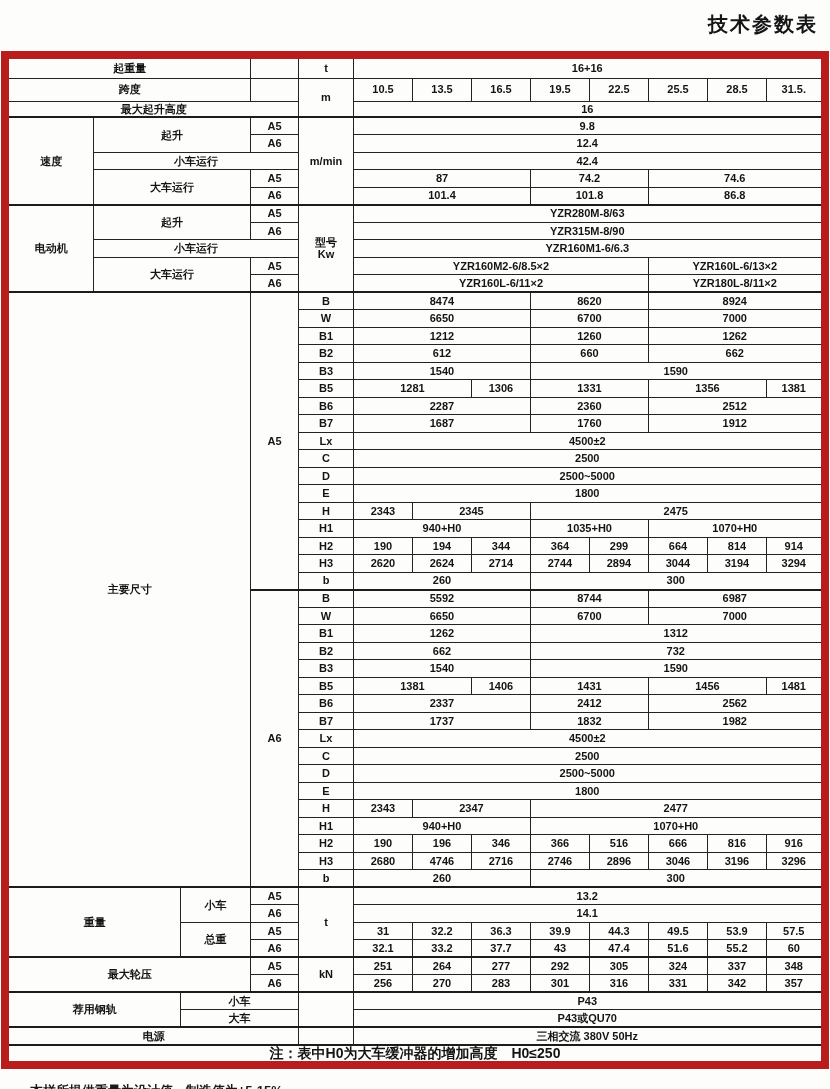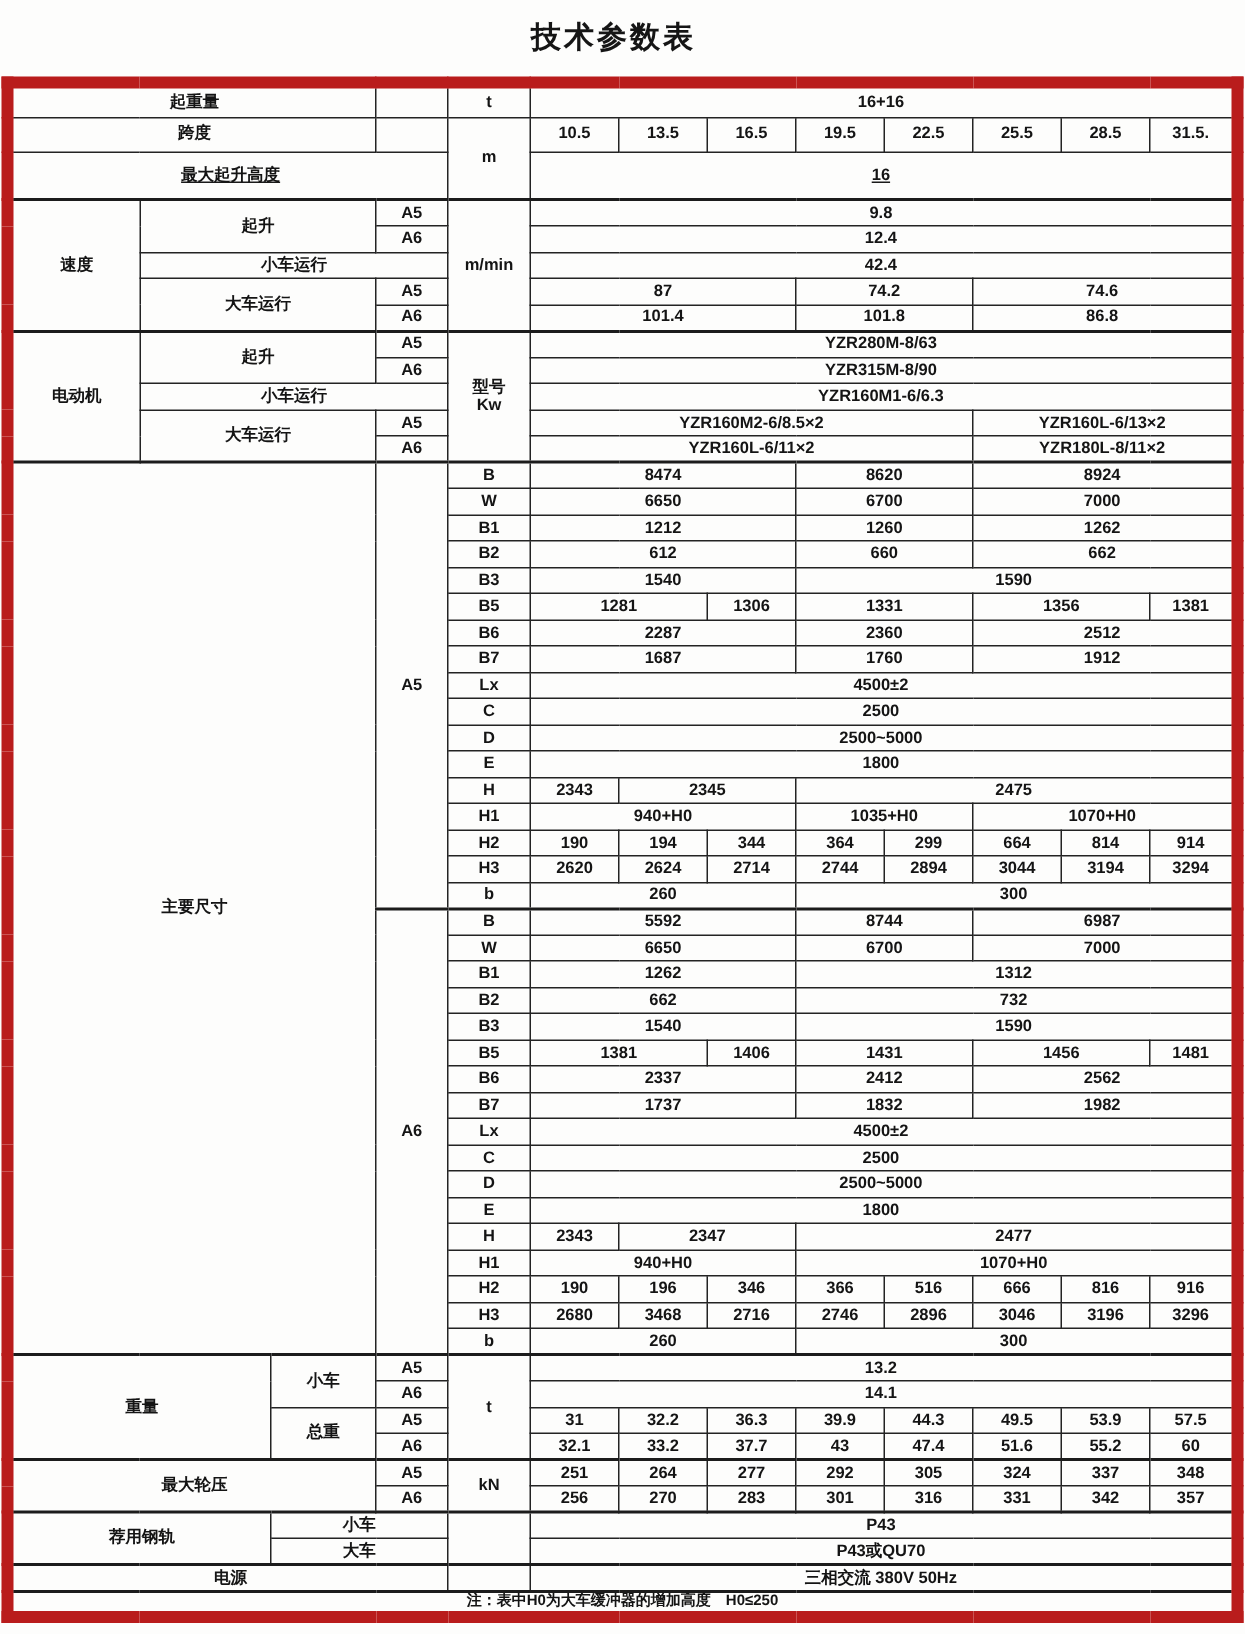--- a/index.html
+++ b/index.html
@@ -4,21 +4,21 @@
 <style>
   html,body{margin:0;padding:0;}
   body{
     width:830px;height:1089px;
     background:#fdfdfc;
     color:#1a1a1a;
     font-family:"Liberation Sans","DejaVu Sans",sans-serif;
     overflow:hidden;
   }
   .page-title{
-    text-align:center;
+    text-align:right;
     font-size:20px;
     font-weight:bold;
     letter-spacing:2px;
     margin:11px 12px 0 0;
     color:#151515;
   }
   table.params{
     border-collapse:collapse;
     table-layout:fixed;
     width:820px;
@@ -33,23 +33,23 @@
     font-weight:bold;
     padding:0 1px;
     line-height:1.1;
     white-space:pre-line;
     overflow:hidden;
     color:#141414;
   }
   table.params tr{height:17.5px;}
   table.params tr:nth-child(1),
   table.params tr:nth-child(2){height:23px;}
-  table.params tr:nth-child(3){height:32px;text-decoration:underline;}
+  table.params tr:nth-child(3){height:16px;}
   table.params tr.sec td{border-top:2px solid #1c1c1c;}
-  table.params td.note-cell{font-size:10px;}
+  table.params td.note-cell{font-size:14px;}
   .footnote{
     font-size:13px;
     font-weight:bold;
     margin:13px 0 0 30px;
     color:#1a1a1a;
   }
 </style>
 </head>
 <body>
 
@@ -338,21 +338,21 @@
         <td>346</td>
         <td>366</td>
         <td>516</td>
         <td>666</td>
         <td>816</td>
         <td>916</td>
       </tr>
       <tr>
         <td>H3</td>
         <td>2680</td>
-        <td>3468</td>
+        <td>4746</td>
         <td>2716</td>
         <td>2746</td>
         <td>2896</td>
         <td>3046</td>
         <td>3196</td>
         <td>3296</td>
       </tr>
       <tr>
         <td>b</td>
         <td colspan="3">260</td>

